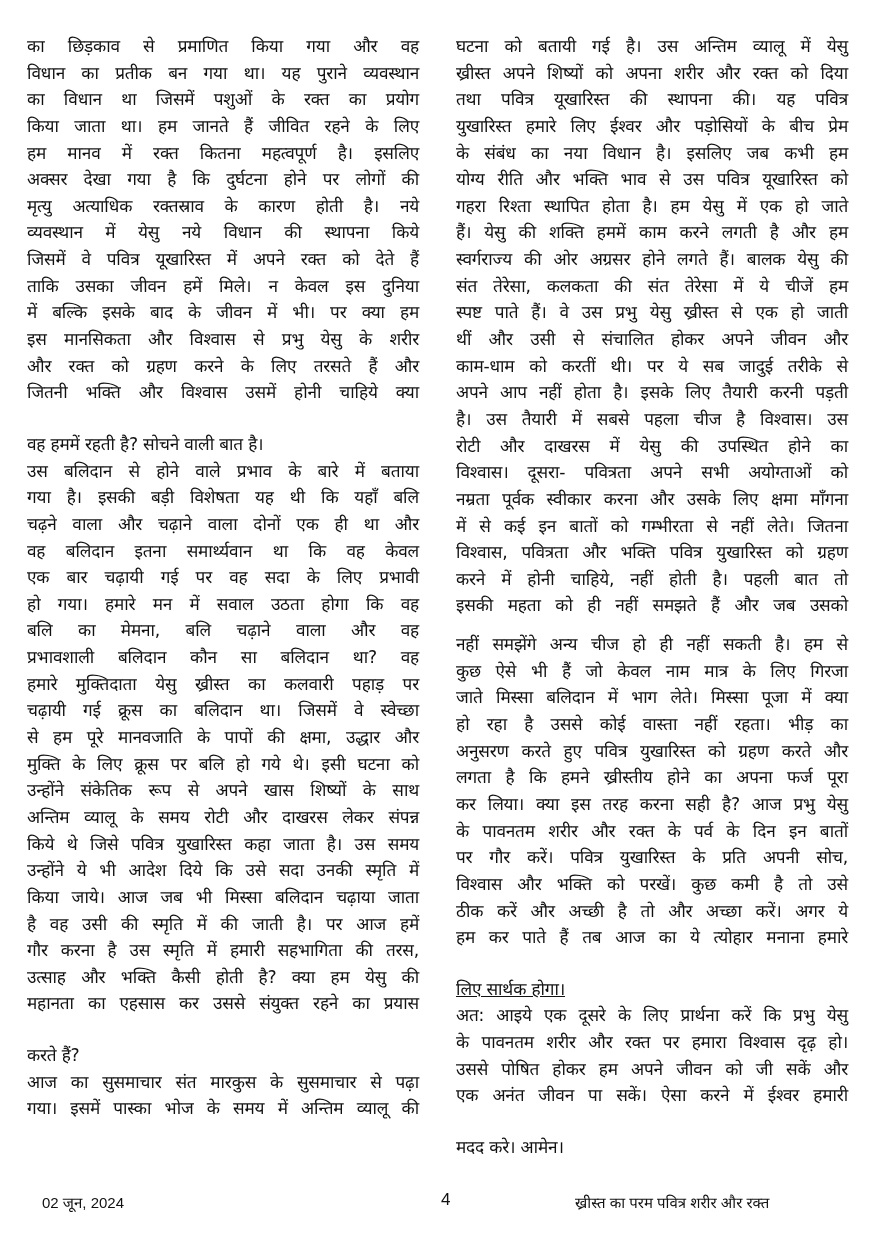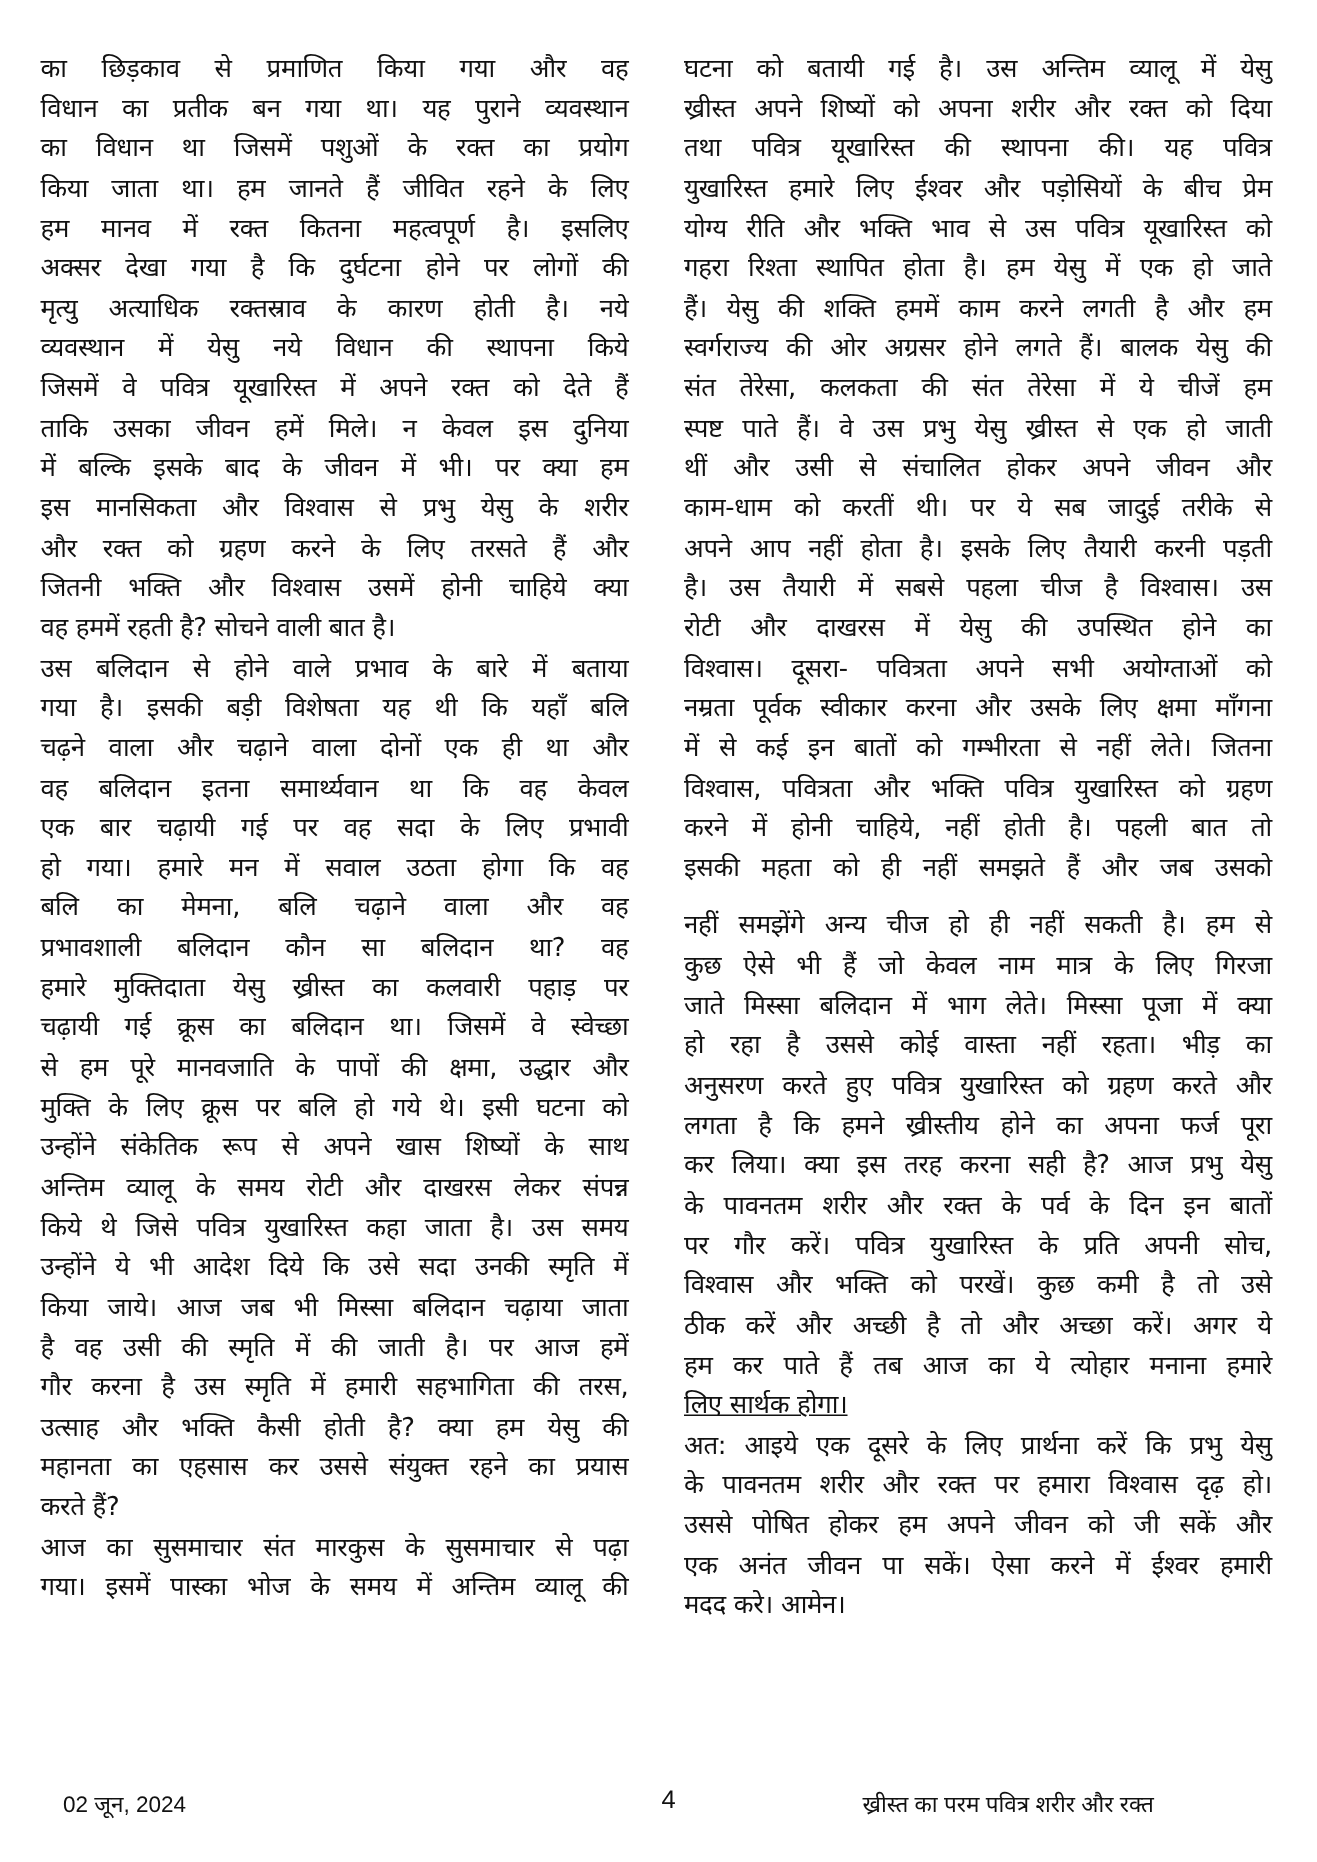--- a/index.html
+++ b/index.html
@@ -3,21 +3,21 @@
 <meta charset="utf-8">
 <style>
   html, body { margin:0; padding:0; background:#ffffff; }
   body { width:878px; height:1241px; position:relative; overflow:hidden;
          font-family:"DejaVu Sans", sans-serif; color:#111111; }
   .col { position:absolute; top:33px; width:392px; }
   #col-left { left:27px; }
   #col-right { left:456px; }
   .line { display:block; height:26.65px; line-height:26.65px; font-size:17.2px;
           white-space:nowrap; text-align:justify; text-align-last:justify; letter-spacing:-0.2px; }
-  .line.last { text-align-last:left; }
+  .line.last { text-align-last:left;margin-top:25px; }
   .footer { position:absolute; top:1192px; font-size:15px; font-family:"Liberation Sans", sans-serif; }
   #footer-date { left:42px; }
   #footer-page { left:441px; font-size:17px; top:1190px; }
   #footer-title { left:575px; }
 </style>
 </head>
 <body>
 
 <div id="col-left" class="col">
     <span class="line" style="white-space: normal;">का छिड़काव से प्रमाणित किया गया और वह</span>
@@ -58,20 +58,21 @@
     <span class="line" style="white-space: normal;">महानता का एहसास कर उससे संयुक्त रहने का प्रयास</span>
     <span class="line last" style="white-space: normal;">करते हैं?</span>
     <span class="line" style="white-space: normal;">आज का सुसमाचार संत मारकुस के सुसमाचार से पढ़ा</span>
     <span class="line" style="white-space: normal;">गया। इसमें पास्का भोज के समय में अन्तिम व्यालू की</span>
   </div>
 <div id="col-right" class="col">
     <span class="line" style="white-space: normal;">घटना को बतायी गई है। उस अन्तिम व्यालू में येसु</span>
     <span class="line" style="white-space: normal;">ख्रीस्त अपने शिष्यों को अपना शरीर और रक्त को दिया</span>
     <span class="line" style="white-space: normal;">तथा पवित्र यूखारिस्त की स्थापना की। यह पवित्र</span>
     <span class="line" style="white-space: normal;">युखारिस्त हमारे लिए ईश्वर और पड़ोसियों के बीच प्रेम</span>
+    <span class="line" style="white-space: normal;">के संबंध का नया विधान है। इसलिए जब कभी हम</span>
     <span class="line" style="white-space: normal;">योग्य रीति और भक्ति भाव से उस पवित्र यूखारिस्त को</span>
     <span class="line" style="white-space: normal;">गहरा रिश्ता स्थापित होता है। हम येसु में एक हो जाते</span>
     <span class="line" style="white-space: normal;">हैं। येसु की शक्ति हममें काम करने लगती है और हम</span>
     <span class="line" style="white-space: normal;">स्वर्गराज्य की ओर अग्रसर होने लगते हैं। बालक येसु की</span>
     <span class="line" style="white-space: normal;">संत तेरेसा, कलकता की संत तेरेसा में ये चीजें हम</span>
     <span class="line" style="white-space: normal;">स्पष्ट पाते हैं। वे उस प्रभु येसु ख्रीस्त से एक हो जाती</span>
     <span class="line" style="white-space: normal;">थीं और उसी से संचालित होकर अपने जीवन और</span>
     <span class="line" style="white-space: normal;">काम-धाम को करतीं थी। पर ये सब जादुई तरीके से</span>
     <span class="line" style="white-space: normal;">अपने आप नहीं होता है। इसके लिए तैयारी करनी पड़ती</span>
     <span class="line" style="white-space: normal;">है। उस तैयारी में सबसे पहला चीज है विश्वास। उस</span>

